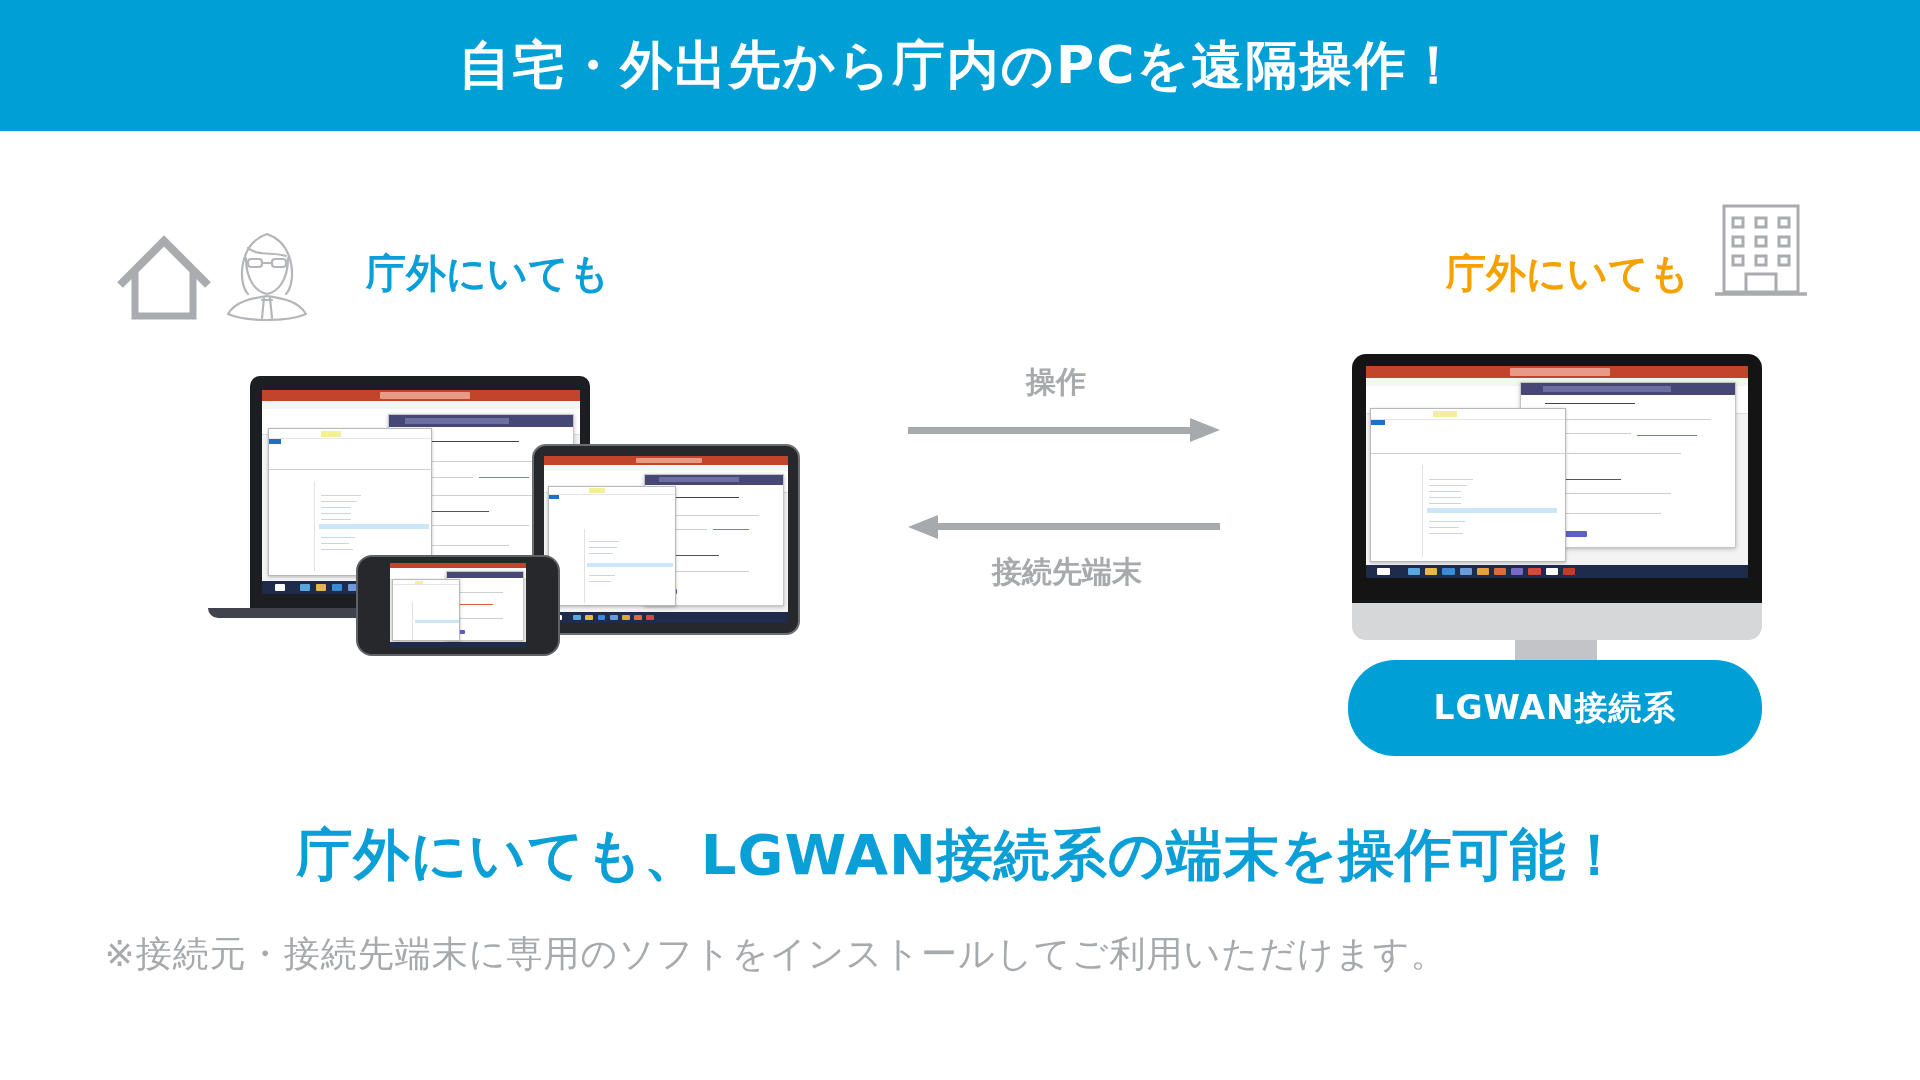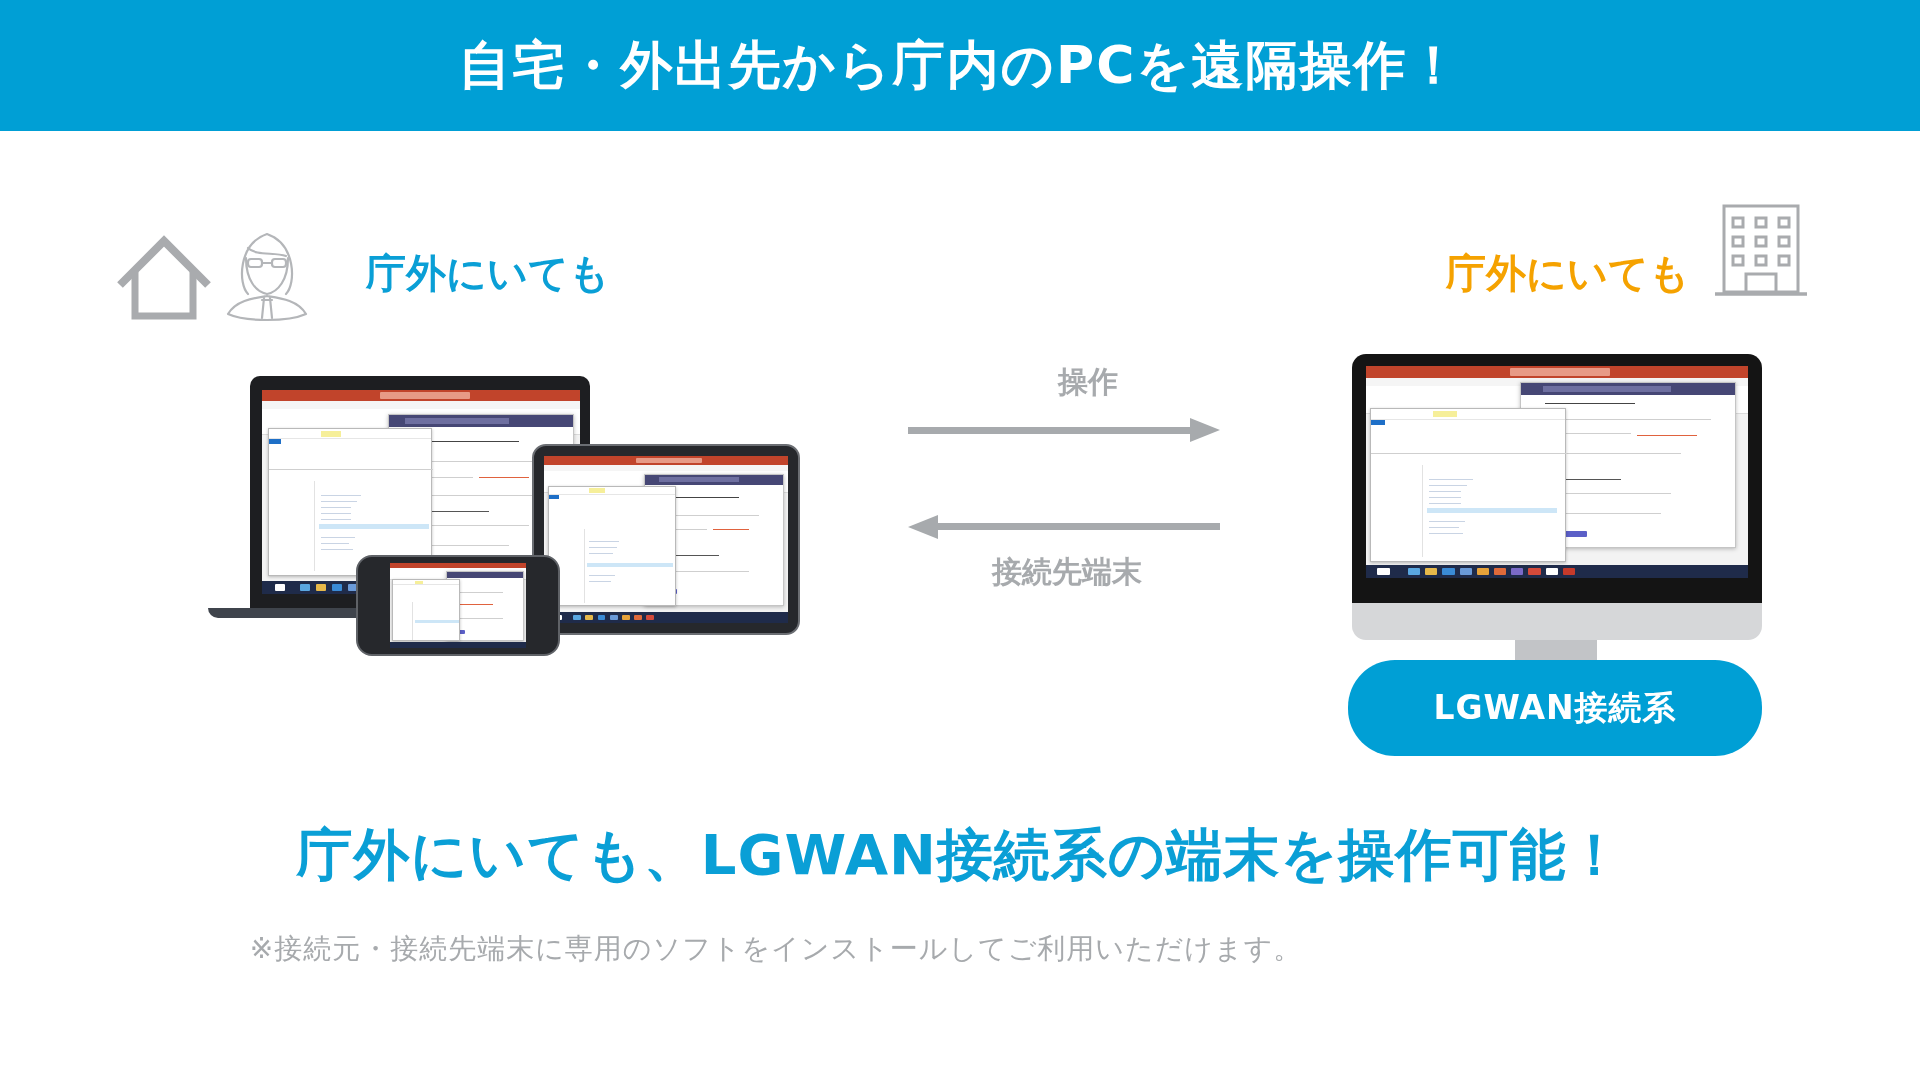--- a/index.html
+++ b/index.html
@@ -53,21 +53,21 @@
     background: #009fd5; border-radius: 47px; display: flex; align-items: center; justify-content: center;
   }
   .pill-label { color: #ffffff; font-size: 33px; font-weight: bold; letter-spacing: 1px; }
 
   .headline {
     position: absolute; left: 0; top: 818px; width: 1920px; text-align: center;
     font-size: 56px; font-weight: bold; color: #0a9fd6; letter-spacing: 1px;
   }
   .footnote {
     position: absolute; left: 0; top: 930px; width: 1552px; text-align: center;
-    font-size: 28px; color: #a7aaad; letter-spacing: 1px;
+    font-size: 36px; color: #a7aaad; letter-spacing: 1px;
   }
 </style>
 </head>
 <body>
 
 <div class="header">
   <div class="header-title">自宅・外出先から庁内のPCを遠隔操作！</div>
 </div>
 
 <svg class="icon" style="left:114px;top:228px" width="100" height="92" viewBox="0 0 100 92">
@@ -99,21 +99,21 @@
       <rect x="64" y="15" width="10" height="9"></rect>
     <rect x="18" y="34" width="10" height="9"></rect>
       <rect x="41" y="34" width="10" height="9"></rect>
       <rect x="64" y="34" width="10" height="9"></rect>
     <rect x="18" y="53" width="10" height="9"></rect>
       <rect x="41" y="53" width="10" height="9"></rect>
       <rect x="64" y="53" width="10" height="9"></rect>
   </g>
 </svg>
 
-<div class="arrow-label" style="left:1058px;top:362px">操作</div>
+<div class="arrow-label" style="left:1026px;top:362px">操作</div>
 <svg class="arrow" style="left:908px;top:418px" width="312" height="24" viewBox="0 0 312 24">
   <rect x="0" y="9" width="290" height="7" fill="#a7aaad"></rect>
   <polygon points="282,0 312,12 282,24" fill="#a7aaad"></polygon>
 </svg>
 <svg class="arrow" style="left:908px;top:515px" width="312" height="24" viewBox="0 0 312 24">
   <rect x="22" y="8" width="290" height="7" fill="#a7aaad"></rect>
   <polygon points="30,0 0,12 30,24" fill="#a7aaad"></polygon>
 </svg>
 <div class="arrow-label" style="left:992px;top:552px">接続先端末</div>
 

